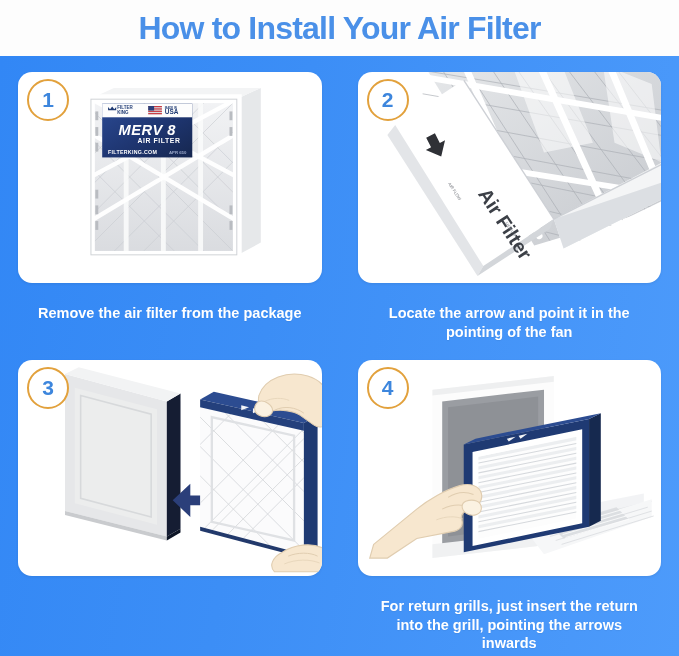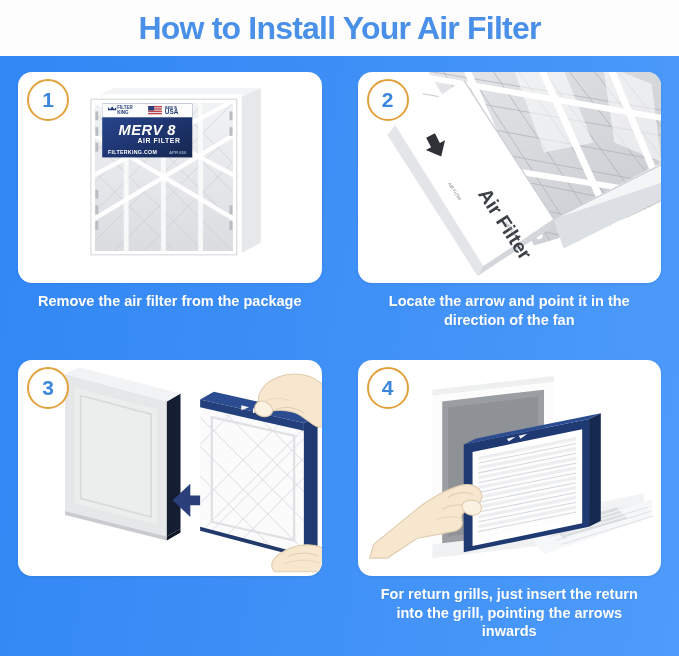--- a/index.html
+++ b/index.html
@@ -59,21 +59,21 @@
   }
   .badge span{
     font-size:21px;font-weight:bold;color:#3d86dd;line-height:1;
     margin-top:-1px;
   }
 
   
   .caption{
     color:#ffffff;font-size:14.5px;font-weight:bold;
     text-align:center;line-height:1.28;
-    padding:9px 10px 0 10px;
+    padding:21px 10px 0 10px;
     text-shadow:0 1px 1px rgba(0,0,0,0.06);
   }
 </style>
 </head>
 <body>
 
 <div class="page">
 
   <div class="header">
     <div class="header-title">How to Install Your Air Filter</div>
@@ -229,21 +229,21 @@
             <text x="92" y="112" font-family="Liberation Sans, sans-serif" font-size="4.2" fill="#6d7077" transform="rotate(57 92 112)">AIR FLOW</text>
 
             <text x="122" y="122" font-family="Liberation Sans, sans-serif" font-size="20" font-weight="bold" fill="#3c4047" transform="rotate(57 122 122)">Air Filter</text>
             <text x="150" y="152" font-family="Liberation Sans, sans-serif" font-size="4.5" fill="#8b8e95" transform="rotate(57 150 152)">MERV 8</text>
           </svg>
         </div>
         <div class="badge">
           <span>2</span>
         </div>
       </div>
-      <div class="caption">Locate the arrow and point it in the direction of the fan</div>
+      <div class="caption">Locate the arrow and point it in the pointing of the fan</div>
     </div>
 
     <div class="cell">
       <div class="card card-r3">
         <div class="card-art">
           <svg viewBox="0 0 310 216" preserveAspectRatio="xMidYMid meet">
             <defs>
               <clipPath id="panelClip3">
                   <path d="M48 12 L152 40 L152 178 L48 152 Z"></path>
                 </clipPath>

